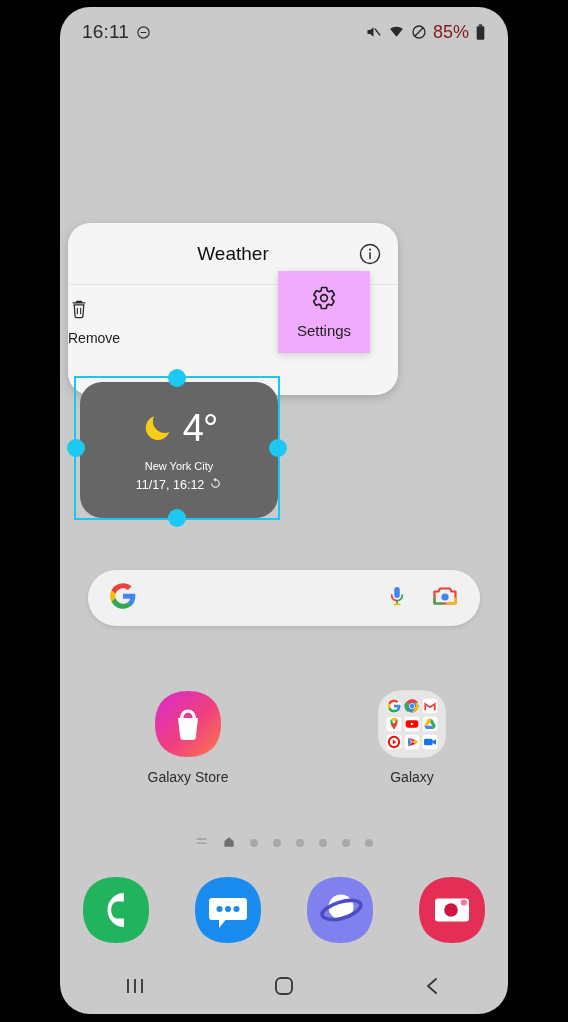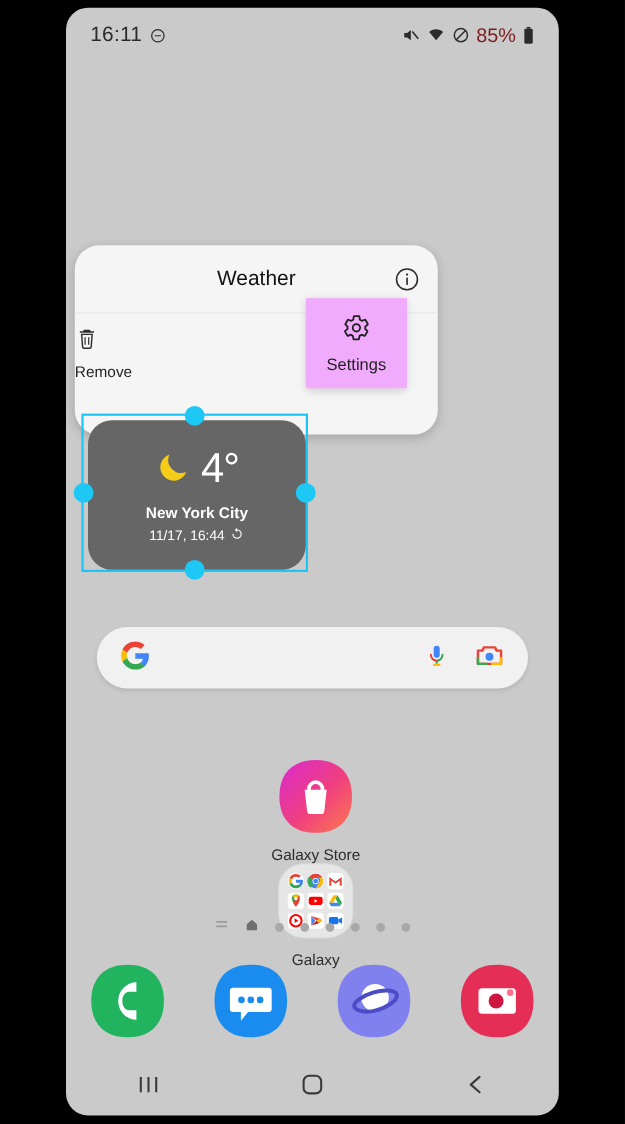--- a/index.html
+++ b/index.html
@@ -7,21 +7,21 @@
     width: 568px; height: 1022px;
     background: #000;
     font-family: "Liberation Sans", sans-serif;
     overflow: hidden;
   }
   #phone {
     position: absolute;
     left: 60px; top: 7px;
     width: 448px; height: 1007px;
     background: #cacaca;
-    border-radius: 20px;
+    border-radius: 30px;
     overflow: hidden;
   }
 
   
   #statusbar {
     position: absolute; top: 0; left: 0; width: 100%; height: 50px;
     display: flex; align-items: center; justify-content: space-between;
     padding: 0 22px;
     color: #2b2b2b;
   }
@@ -102,45 +102,44 @@
     position: absolute; left: 4px; top: 4px;
     width: 198px; height: 136px;
     background: #666666;
     border-radius: 22px;
     display: flex; flex-direction: column;
     align-items: center; justify-content: center;
     color: #fff;
   }
   #weather-top { display: flex; align-items: center; gap: 8px; margin-bottom: 2px; }
   #weather-temp { font-size: 38px; font-weight: 400; letter-spacing: -1px; }
-  #weather-city { font-size: 14px; font-weight: bold; margin-top: 8px; }
+  #weather-city { font-size: 11px; font-weight: normal; margin-top: 8px; }
   #weather-updated {
     font-size: 12.5px; margin-top: 5px;
     display: flex; align-items: center; gap: 5px;
   }
 
   
   #search-bar {
     position: absolute; left: 28px; top: 563px;
     width: 392px; height: 56px;
     background: #f1f1f1;
     border-radius: 28px;
     display: flex; align-items: center;
     padding: 0 22px;
     box-shadow: 0 2px 5px rgba(0,0,0,.10);
   }
   #search-input-area { flex: 1; height: 100%; }
   #search-right { display: flex; align-items: center; gap: 24px; }
 
   
   #app-row {
-    position: absolute; left: 3px; top: 683px;
+    position: absolute; left: 16px; top: 683px;
     width: 100%;
     display: flex;
-    flex-direction: column;
   }
   .app { flex: 1; display: flex; flex-direction: column; align-items: center; }
   .app-icon { width: 68px; height: 68px; position: relative; }
   .app-label {
     margin-top: 11px; font-size: 14px; color: #2d2d2d;
     white-space: nowrap;
   }
 
   
   #google-folder {
@@ -264,21 +263,21 @@
       <div id="weather-top">
         <span>
           <svg width="34" height="34" viewBox="0 0 24 24">
             <path d="M20 15.6A8.4 8.4 0 0 1 9.2 4.4 8.6 8.6 0 1 0 20 15.6z" fill="#f5cc17"></path>
           </svg>
         </span>
         <span id="weather-temp">4°</span>
       </div>
       <div id="weather-city">New York City</div>
       <div id="weather-updated">
-        <span>11/17, 16:44</span>
+        <span>11/17, 16:12</span>
         <span>
           <svg width="13" height="13" viewBox="0 0 24 24">
             <path d="M12 4.2V1.5L8.2 5.2 12 8.9V6.2a5.9 5.9 0 1 1-5.9 5.9H4.1A7.9 7.9 0 1 0 12 4.2z" fill="#fff"></path>
           </svg>
         </span>
       </div>
     </div>
     <div class="handle top"></div>
     <div class="handle bottom"></div>
     <div class="handle left"></div>

